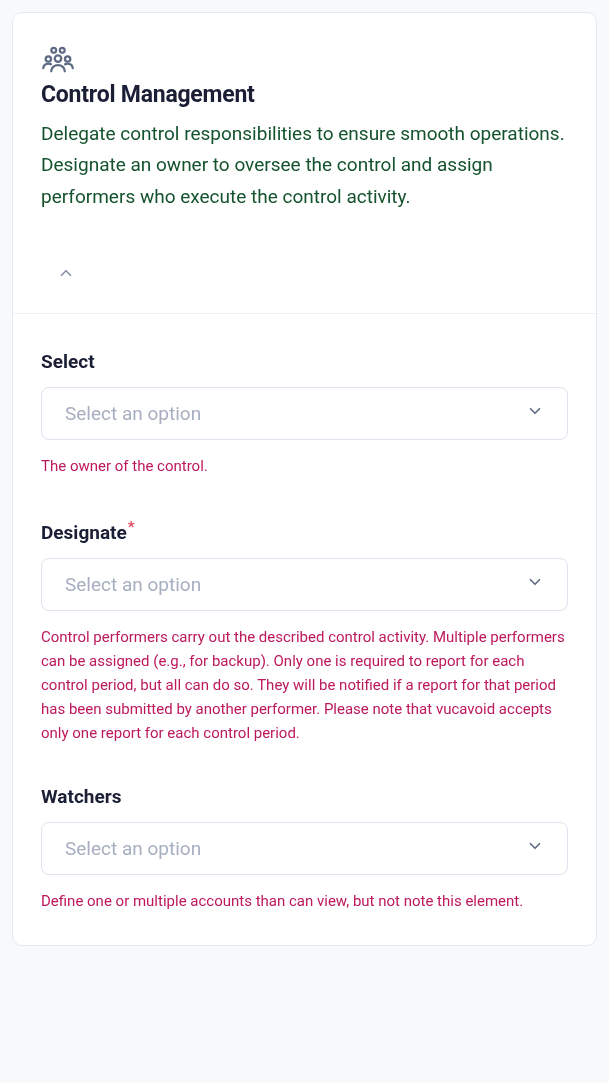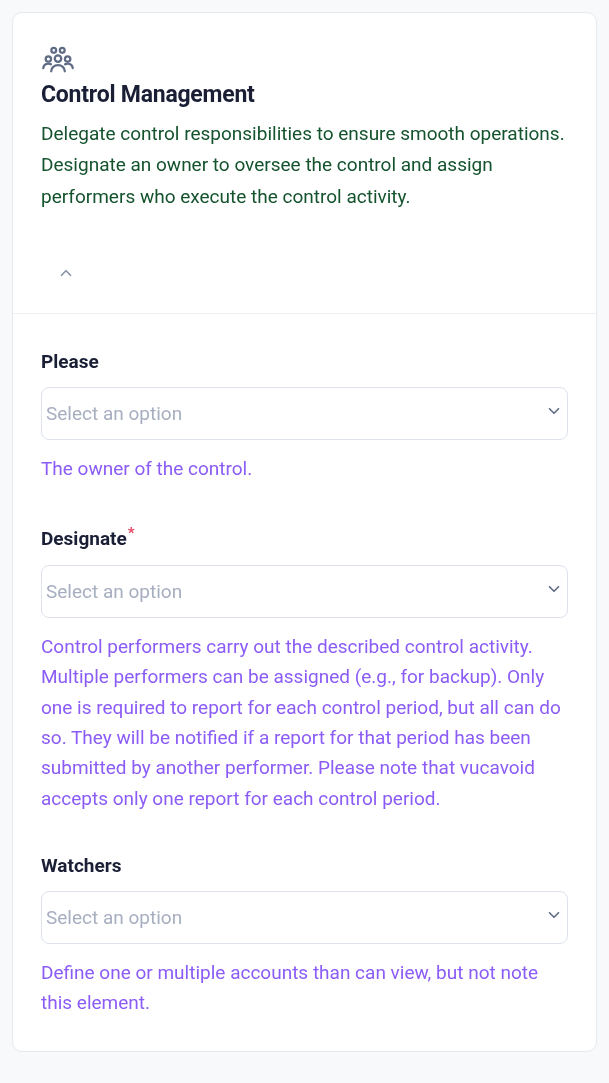--- a/index.html
+++ b/index.html
@@ -78,37 +78,37 @@
     margin-left: 1px;
     font-weight: 700;
   }
   .select {
     width: 100%;
     display: flex;
     align-items: center;
     justify-content: space-between;
     border: 1px solid #dde2ec;
     border-radius: 8px;
-    padding: 14px 4px;
+    padding: 14px 23px;
     background: #fff;
     cursor: pointer;
     font-size: 19px;
   }
   .select-placeholder {
     color: #a6aec0;
     font-weight: 400;
   }
   .select-chevron {
     color: #5f6b85;
     flex-shrink: 0;
   }
   .field-help {
-    font-size: 19px;
+    font-size: 15px;
     line-height: 1.6;
-    color: #8b5cf6;
+    color: #be185d;
     margin-top: 14px;
     font-weight: 400;
   }
 </style>
 </head>
 <body>
 
 <div class="card">
 
   <div class="card-header">
@@ -134,21 +134,21 @@
           <polyline points="18 15 12 9 6 15"></polyline>
         </svg>
       </span>
     </button>
   </div>
 
   <div class="card-body">
 
     <div class="field">
       <label class="field-label">
-        <span>Please</span>
+        <span>Select</span>
       </label>
       <div class="select" role="combobox">
         <span class="select-placeholder">Select an option</span>
         <span class="select-chevron">
           <svg width="18" height="18" viewBox="0 0 24 24" fill="none" stroke="currentColor" stroke-width="2.2" stroke-linecap="round" stroke-linejoin="round">
             <polyline points="6 9 12 15 18 9"></polyline>
           </svg>
         </span>
       </div>
       <p class="field-help">The owner of the control.</p>

